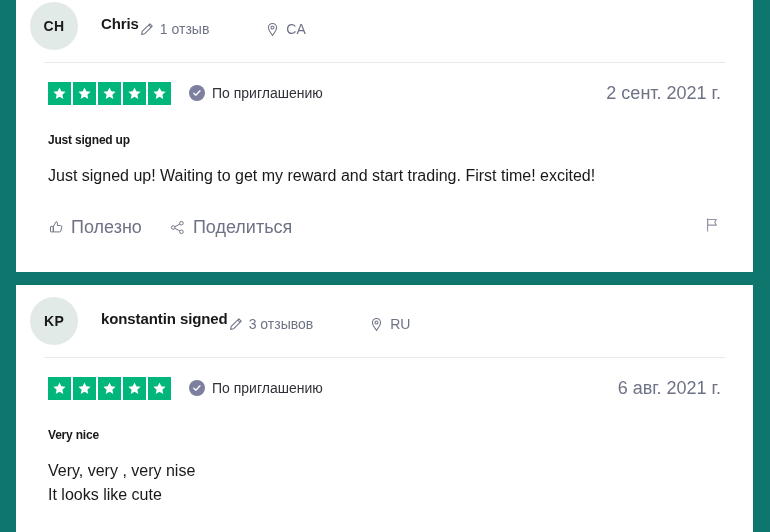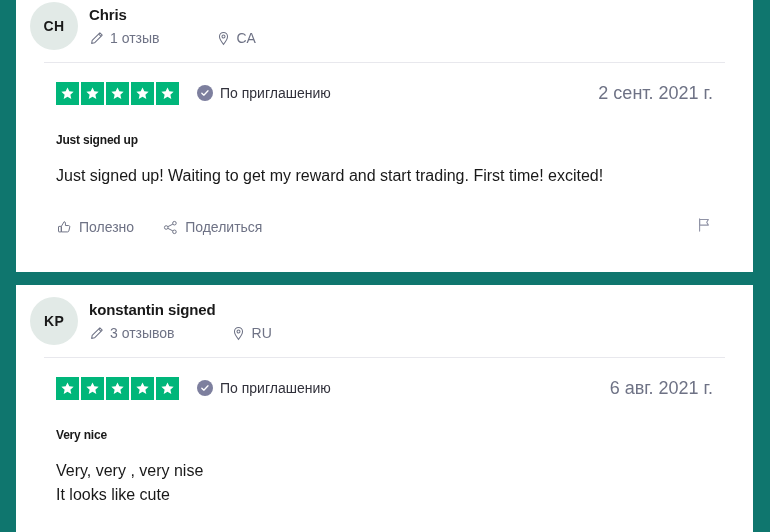--- a/index.html
+++ b/index.html
@@ -25,21 +25,21 @@
     left: 16px;
     width: 737px;
     background: #ffffff;
     box-sizing: border-box;
     overflow: hidden;
   }
   #card-0 { top: -10px; height: 282px; }
   #card-1 { top: 285px; height: 260px; }
 
   .card-inner {
-    padding: 0 40px;
+    padding: 0 32px;
   }
 
   
   .consumer {
     display: flex;
     align-items: center;
     height: 72px;
     padding-left: 14px;
   }
   .avatar {
@@ -50,23 +50,23 @@
     display: flex;
     align-items: center;
     justify-content: center;
     font-size: 14px;
     font-weight: bold;
     color: #191919;
     letter-spacing: 0.3px;
     flex: none;
   }
   .consumer-info {
-    margin-left: 11px;
-    display: flex;
-    flex-direction: column;
+    margin-left: 23px;
+    display: flex;
+    flex-direction: row;
     justify-content: center;
   }
   .consumer-name {
     font-size: 15px;
     font-weight: bold;
     color: #191919;
     line-height: 18px;
     letter-spacing: -0.1px;
   }
   .consumer-meta {
@@ -172,21 +172,21 @@
   
   .actions {
     display: flex;
     align-items: center;
     margin-top: 26px;
     height: 26px;
   }
   .action-btn {
     display: flex;
     align-items: center;
-    font-size: 14px;
+    font-size: 18px;
     color: #6e7285;
     line-height: 16px;
     cursor: pointer;
     background: none;
     border: none;
     padding: 0;
     font-family: "Liberation Sans", sans-serif;
   }
   .action-btn + .action-btn { margin-left: 28px; }
   .action-icon {

